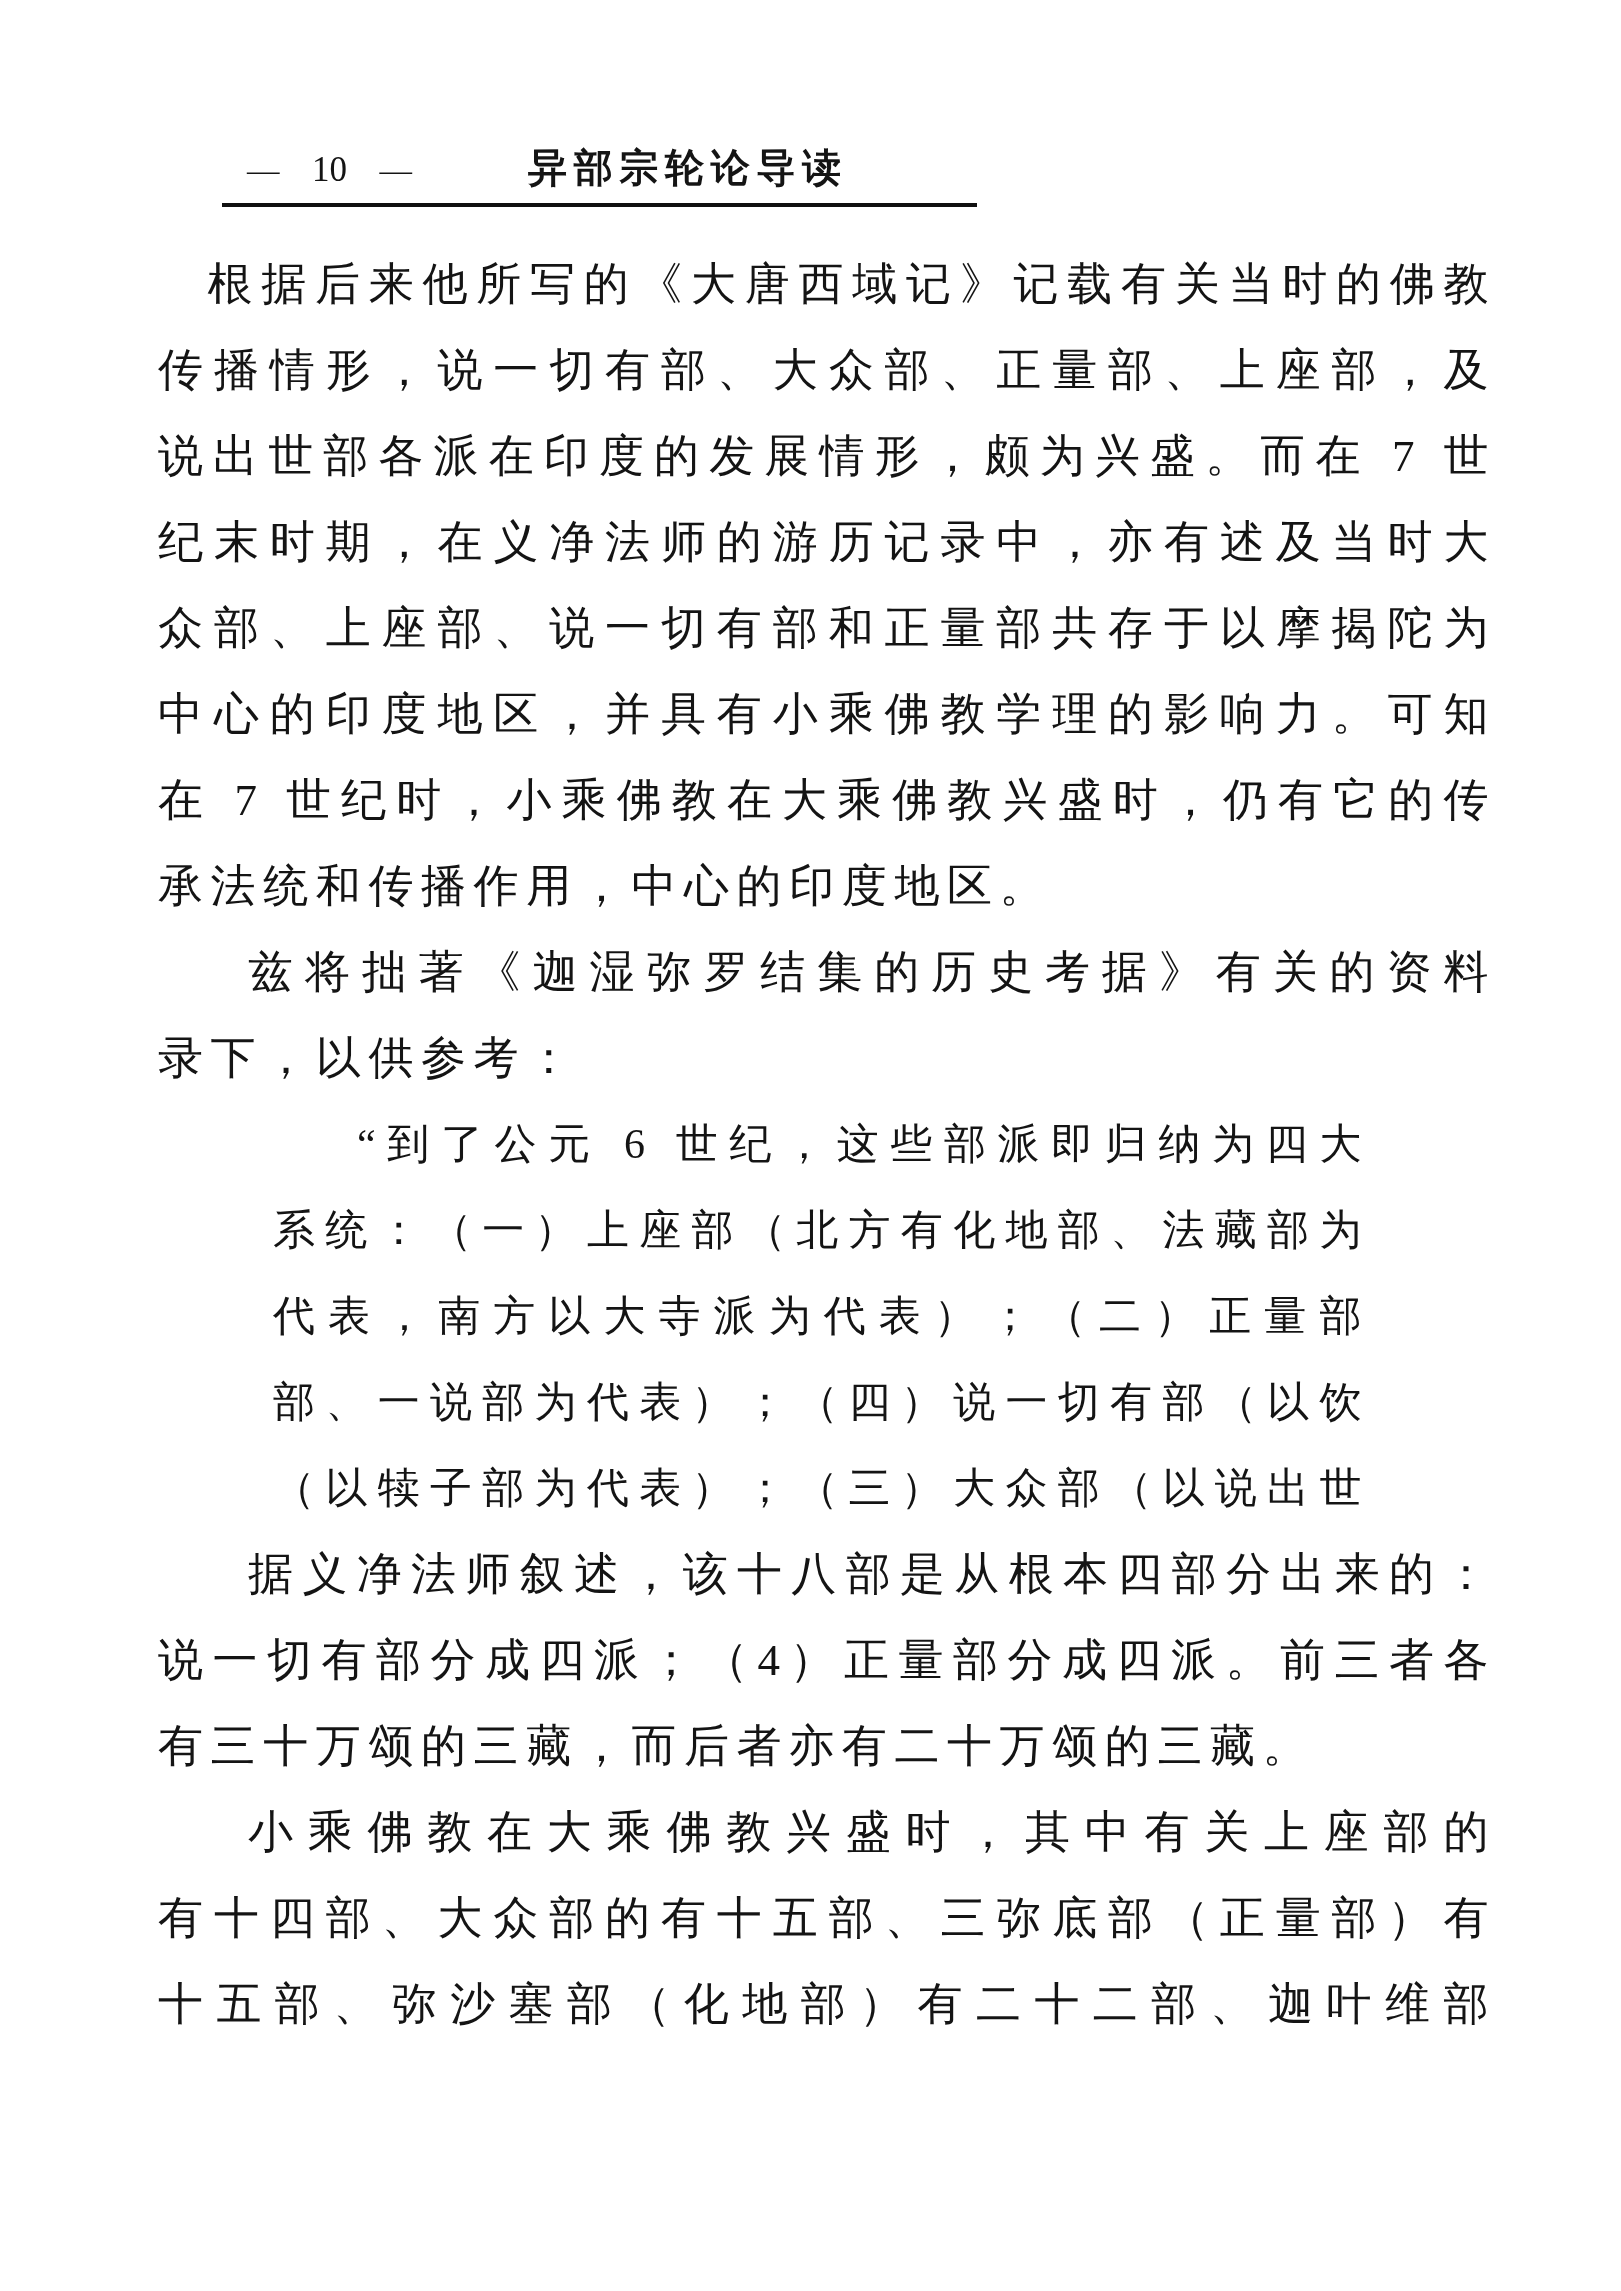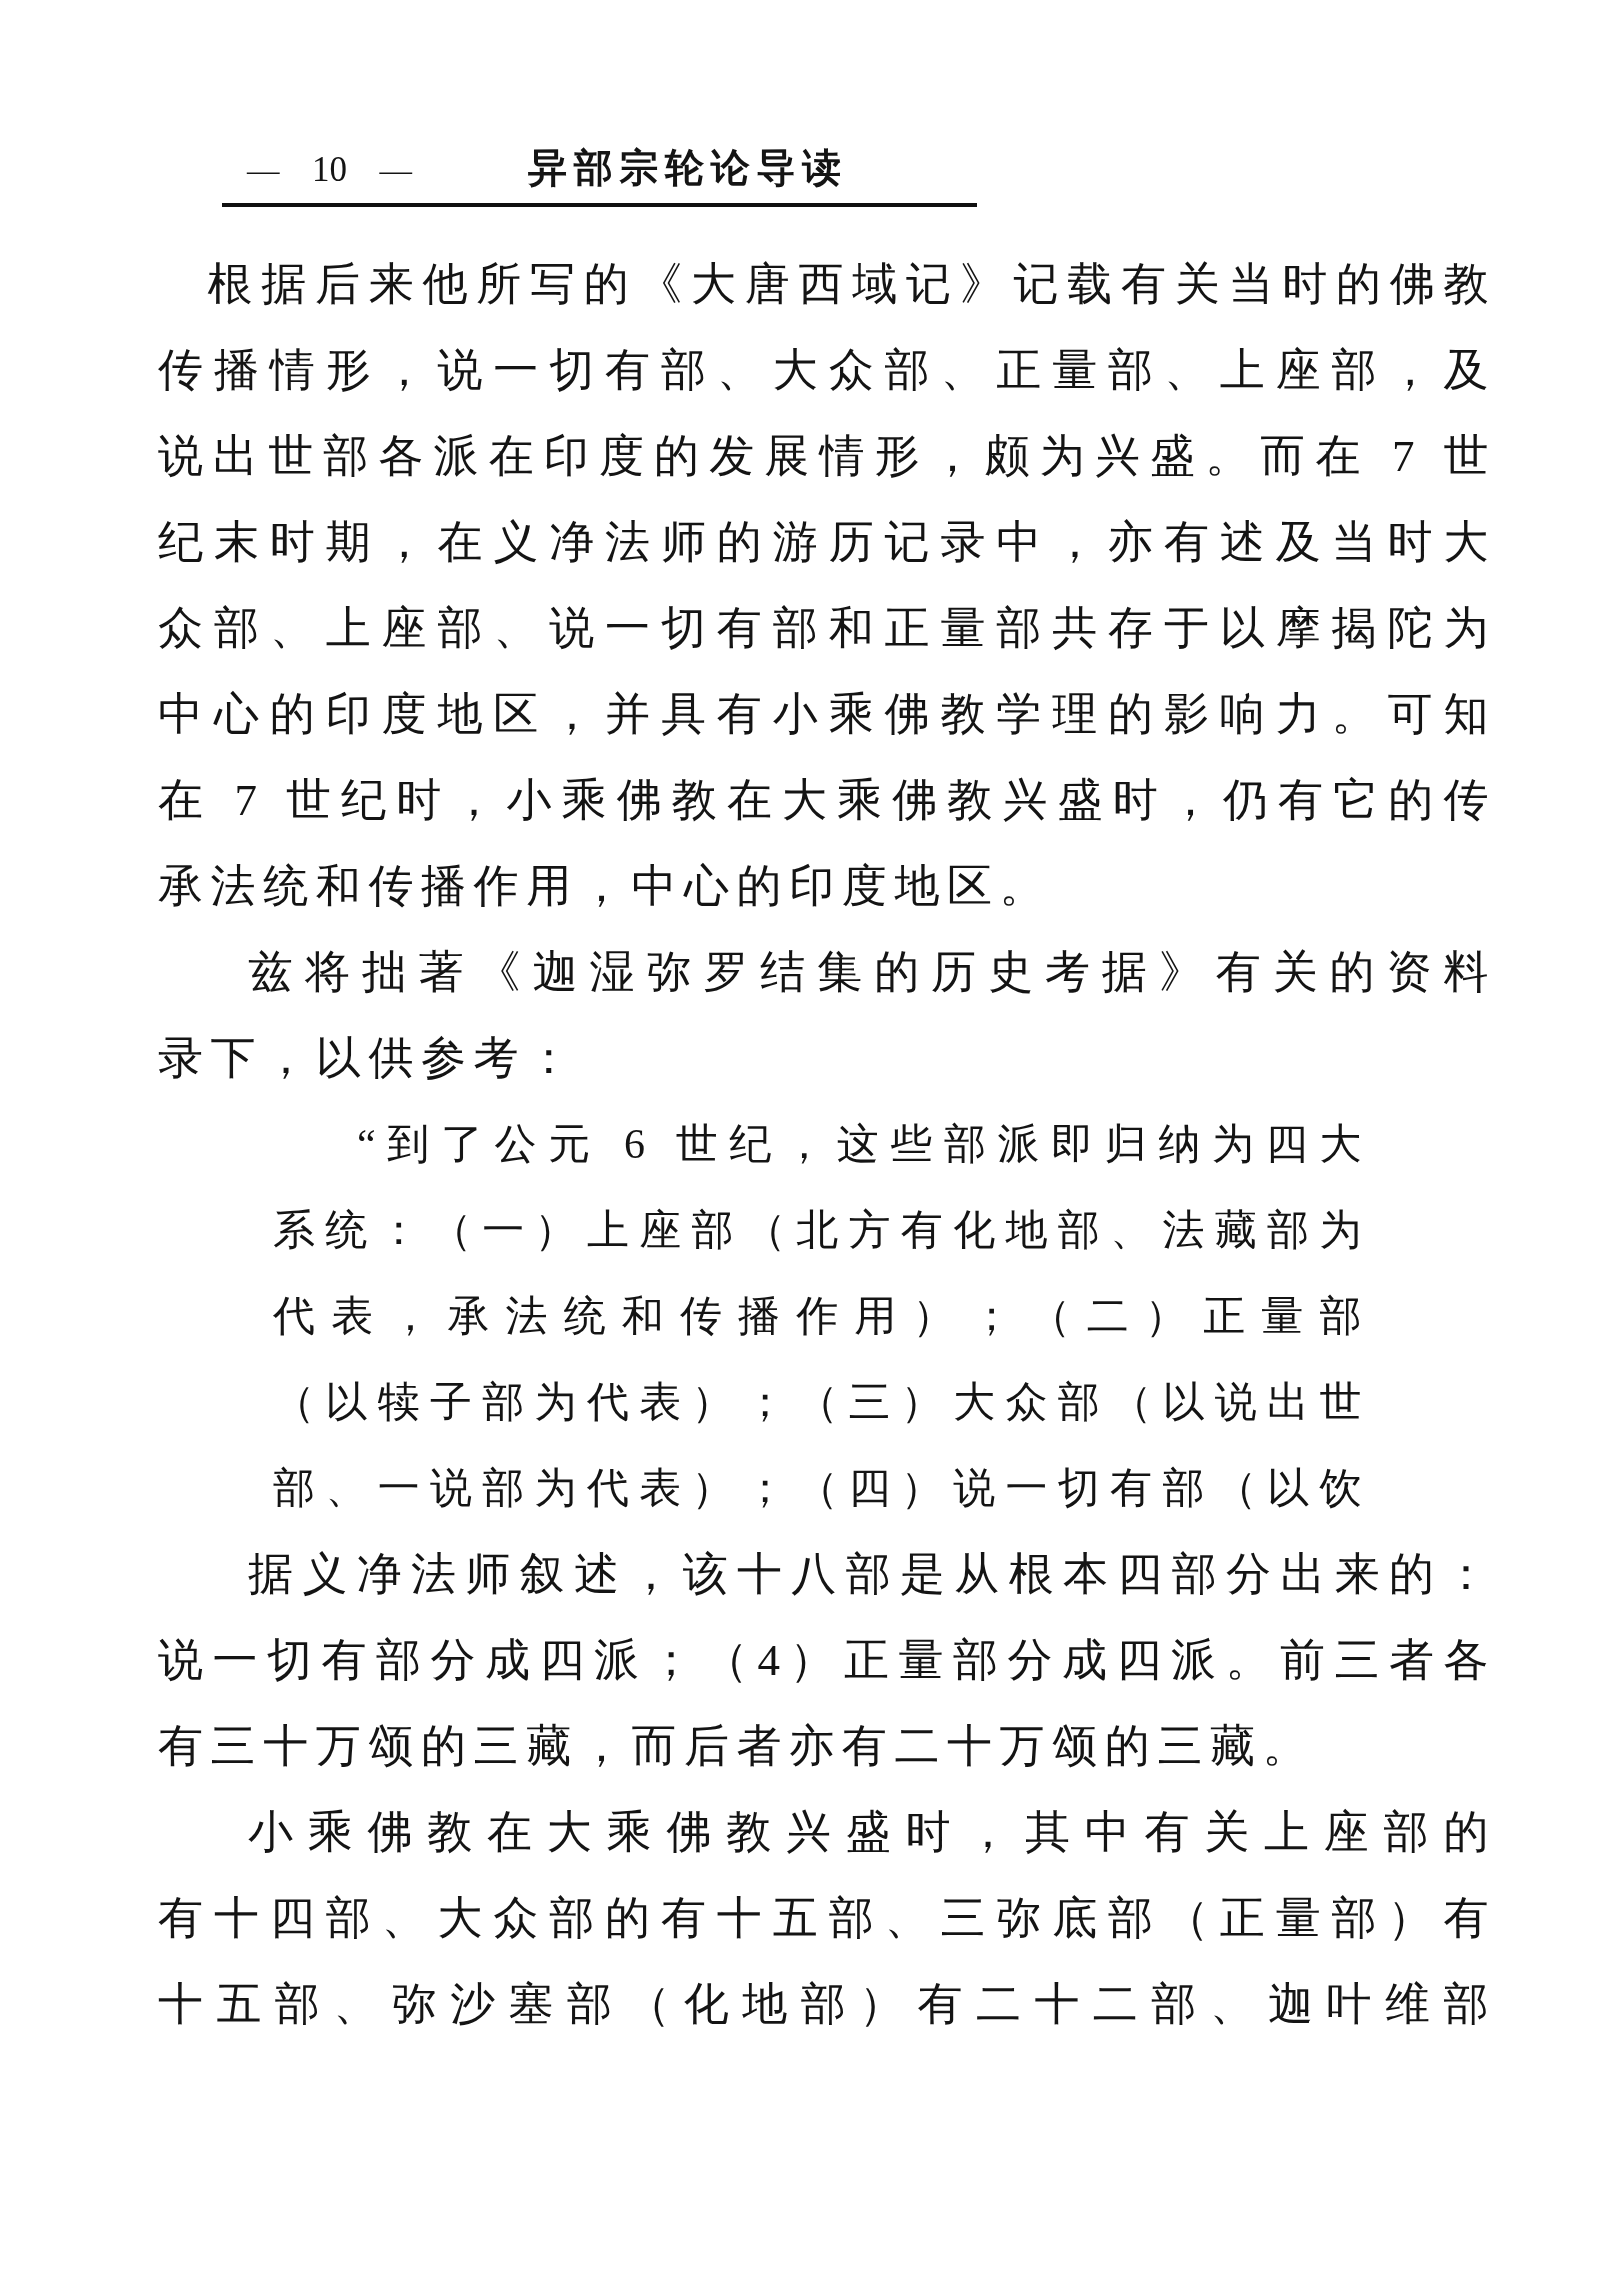--- a/index.html
+++ b/index.html
@@ -80,23 +80,23 @@
         <div class="line full">在 7 世纪时，小乘佛教在大乘佛教兴盛时，仍有它的传</div>
         <div class="line">承法统和传播作用，中心的印度地区。</div>
       </div>
       <div class="block paragraph">
         <div class="line full ind2">兹将拙著《迦湿弥罗结集的历史考据》有关的资料</div>
         <div class="line">录下，以供参考：</div>
       </div>
       <div class="block quote">
         <div class="line full ind2">“到了公元 6 世纪，这些部派即归纳为四大</div>
         <div class="line full">系统：（一）上座部（北方有化地部、法藏部为</div>
-        <div class="line full">代表，承法统和传播作用）；（二）正量部</div>
+        <div class="line full">代表，南方以大寺派为代表）；（二）正量部</div>
+        <div class="line full">部、一说部为代表）；（四）说一切有部（以饮</div>
         <div class="line full">（以犊子部为代表）；（三）大众部（以说出世</div>
-        <div class="line full">部、一说部为代表）；（四）说一切有部（以饮</div>
       </div>
       <div class="block paragraph">
         <div class="line full ind2">据义净法师叙述，该十八部是从根本四部分出来的：</div>
         <div class="line full">说一切有部分成四派；（4）正量部分成四派。前三者各</div>
         <div class="line">有三十万颂的三藏，而后者亦有二十万颂的三藏。</div>
       </div>
       <div class="block paragraph">
         <div class="line full ind2">小乘佛教在大乘佛教兴盛时，其中有关上座部的</div>
         <div class="line full">有十四部、大众部的有十五部、三弥底部（正量部）有</div>
         <div class="line full">十五部、弥沙塞部（化地部）有二十二部、迦叶维部</div>

